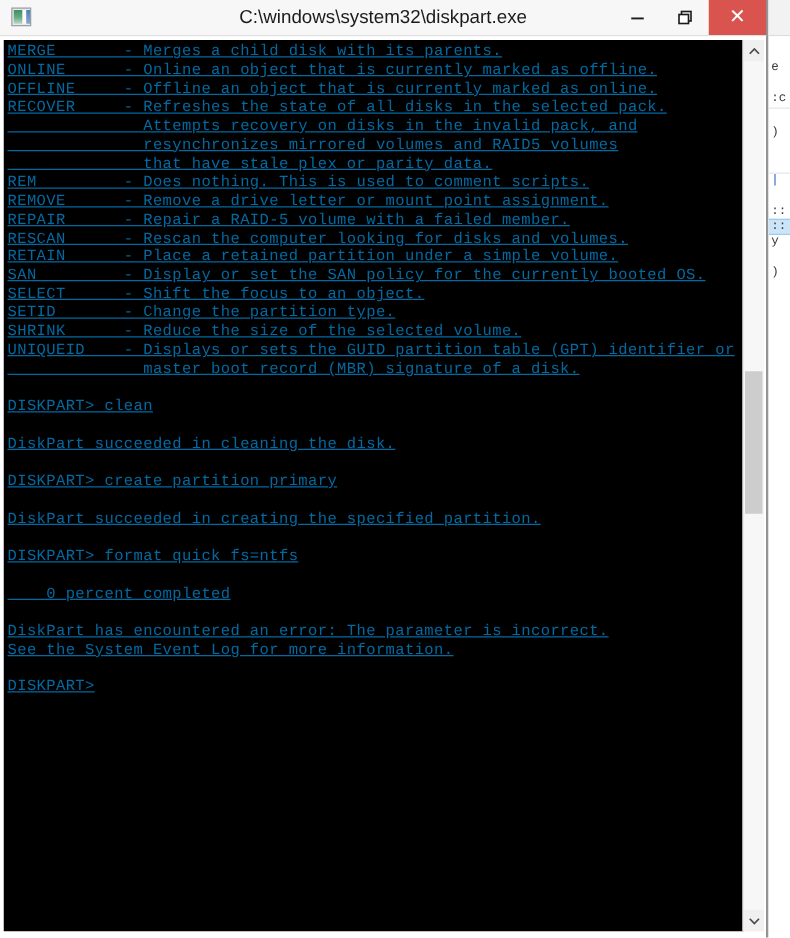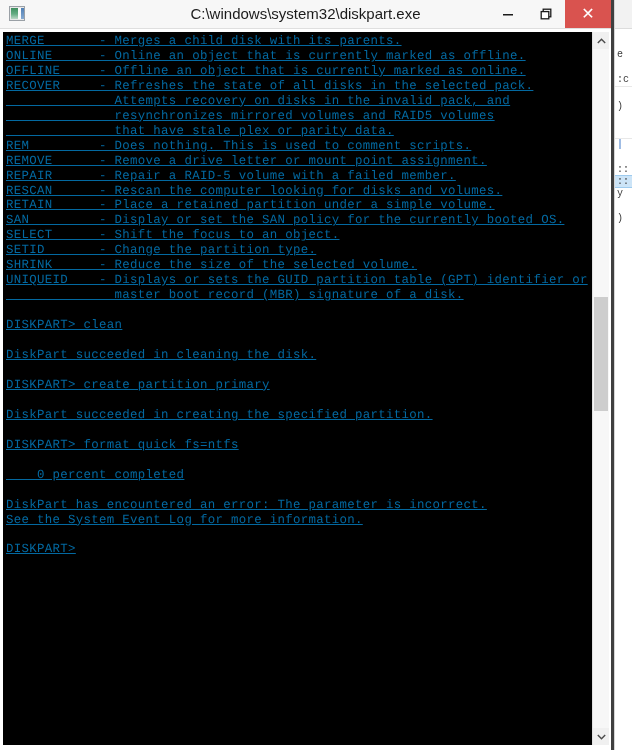--- a/index.html
+++ b/index.html
@@ -65,21 +65,21 @@
   #bg-window .bgw-spacer { height: 14px; }
 
   
   #console-window {
     position: absolute;
     left: 0;
     top: 0;
     width: 614px;
     height: 750px;
     background: #f0f0f0;
-    border-right: 3px solid #404040;
+    border-right: 1px solid #404040;
     box-sizing: border-box;
   }
 
   
   #titlebar {
     position: relative;
     height: 28px;
     background: #f7f7f7;
     border-bottom: 1px solid #dfdfdf;
     display: flex;

